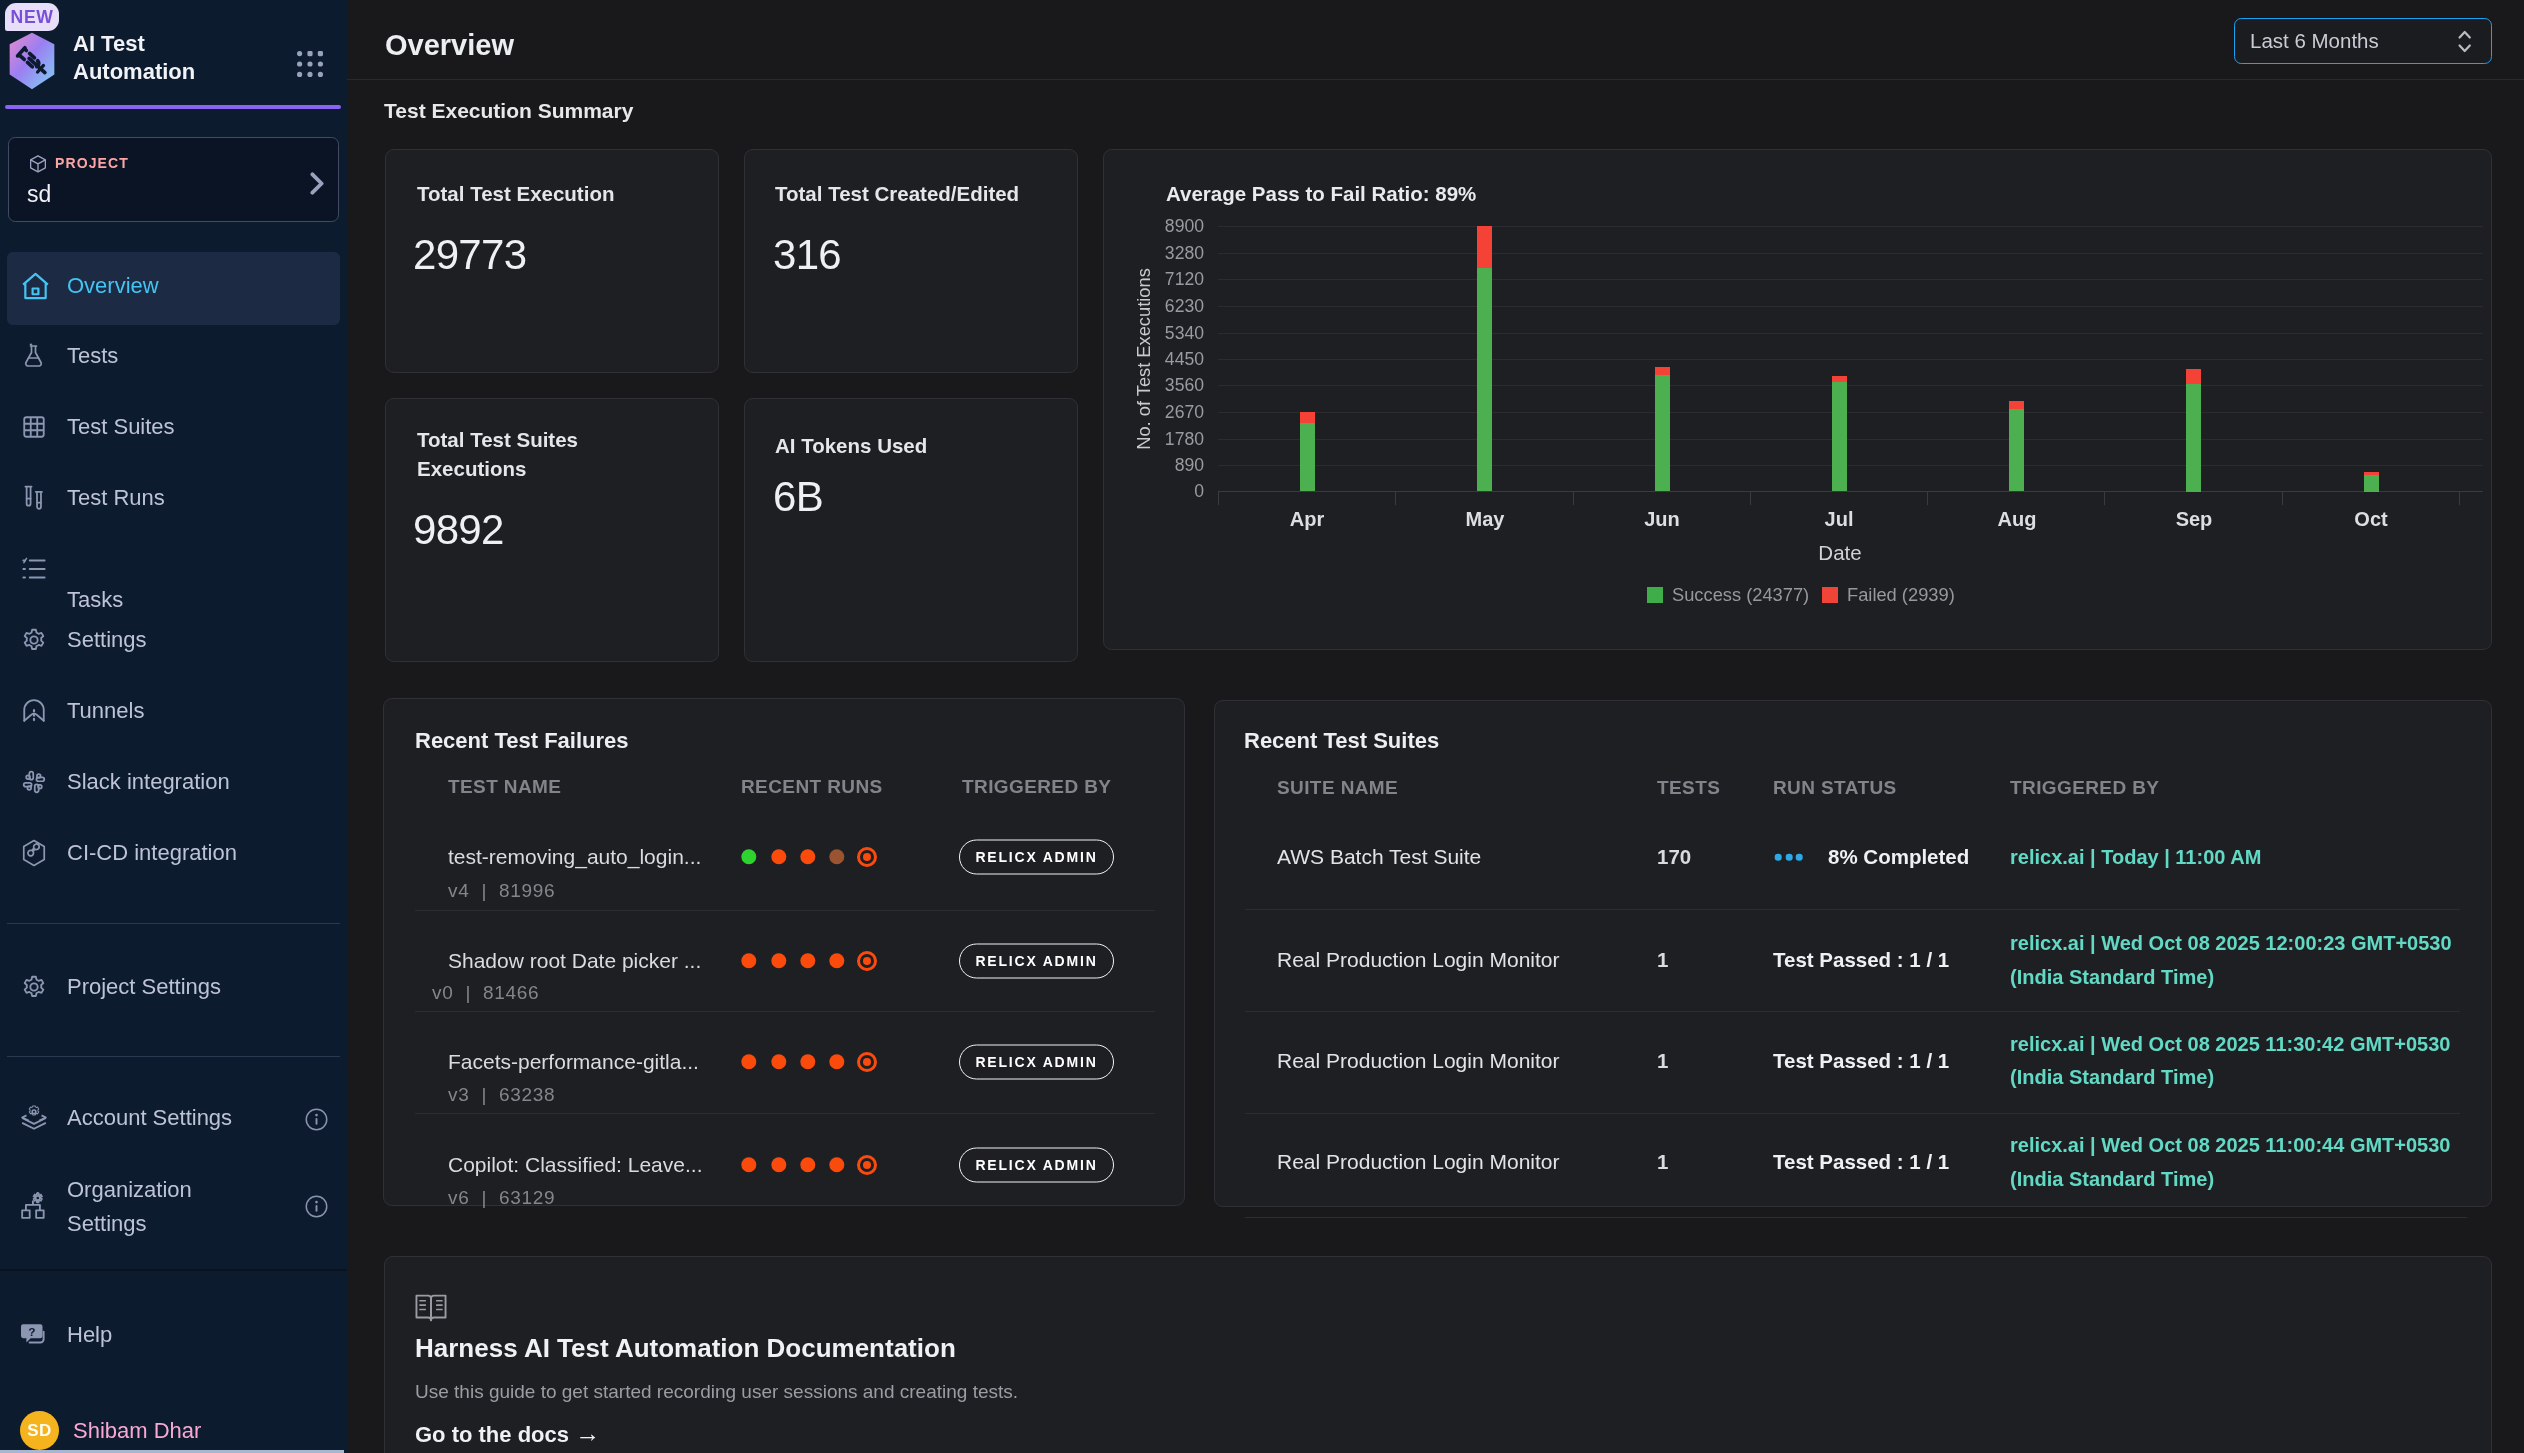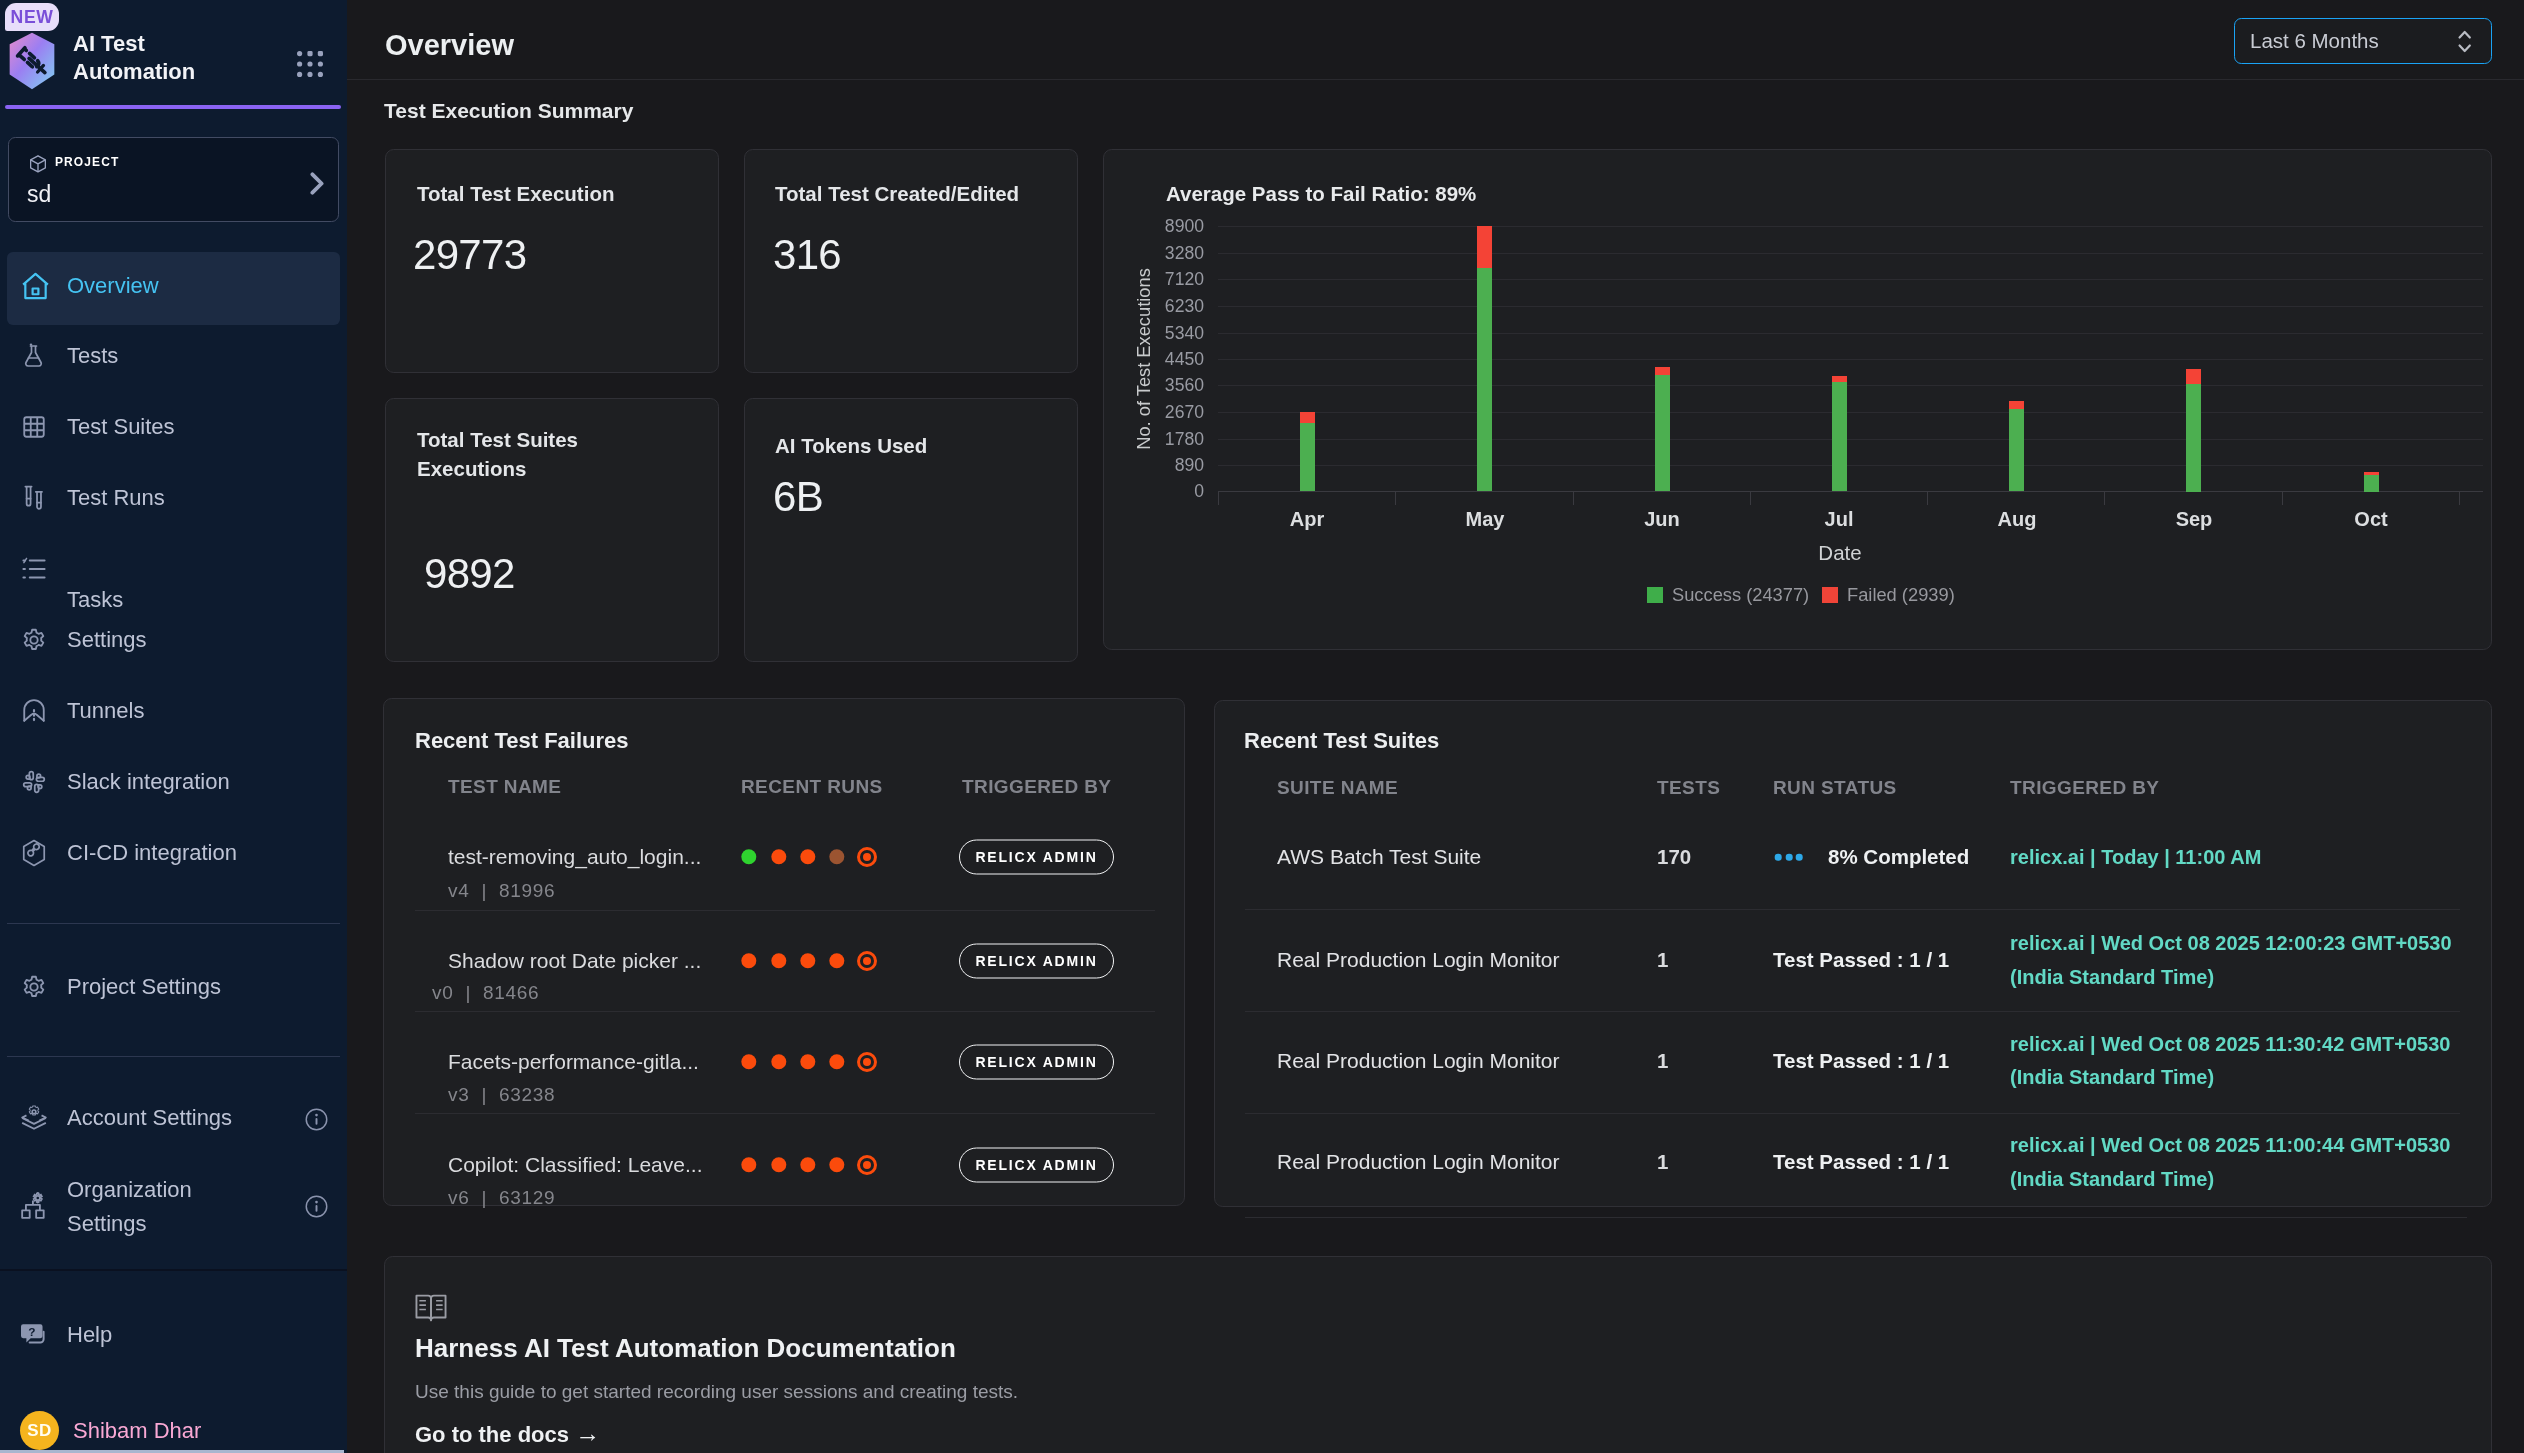--- a/index.html
+++ b/index.html
@@ -69,21 +69,21 @@
 
     <div class="abs" style="left:5.1px;top:105px;width:336px;height:4.4px;background:#8a63f3;border-radius:2.2px;"></div>
 
     <div class="abs" style="left:8px;top:137px;width:331px;height:85px;background:#0a1424;border:1.5px solid #424b63;border-radius:7.3px;"></div>
     <svg class="abs" style="left:30px;top:155px;" width="16" height="17.6" viewBox="0 0 26 28">
       <g stroke="#9aa3bf" stroke-width="2.2" fill="none" stroke-linejoin="round">
         <path d="M13 1 L25 7.5 V20.5 L13 27 L1 20.5 V7.5 Z"></path>
         <path d="M1 7.5 L13 14 L25 7.5 M13 14 V27"></path>
       </g>
     </svg>
-    <div class="abs" style="left:55px;top:155px;font-size:12px;font-weight:700;letter-spacing:1.1px;color:#ffffff;text-align:center;">PROJECT</div>
+    <div class="abs" style="left:55px;top:155px;font-size:14px;font-weight:700;letter-spacing:1.1px;color:#fca5a5;text-align:center;">PROJECT</div>
     <div class="abs" style="left:27px;top:181px;font-size:23px;color:#f0f1f5;">sd</div>
     <svg class="abs" style="left:310px;top:172px;" width="14" height="23" viewBox="0 0 18 30">
       <path d="M3 3 L15 15 L3 27" stroke="#99a2bd" stroke-width="5" fill="none" stroke-linecap="round" stroke-linejoin="round"></path>
     </svg>
 
     <div class="abs" style="left:7.3px;top:252px;width:333px;height:73px;background:#1c2b43;border-radius:5.9px;"></div>
     <svg class="navicon" style="top:286px;left:19px;" width="33" height="33" viewBox="0 0 24 24">
       <g stroke="#45c3f2" stroke-width="1.6" fill="none" stroke-linejoin="round">
         <path d="M3 11 L12 3.2 L21 11 M4.6 9.7 V20.8 H19.4 V9.7"></path>
         <rect x="9.9" y="13.8" width="4.2" height="4.2"></rect>
@@ -239,21 +239,21 @@
     <div class="abs" style="left:384px;top:111px;transform:translateY(-50%);font-size:21px;font-weight:700;color:#e6e8ea;">Test Execution Summary</div>
 
     <div class="card" style="left:385px;top:149px;width:334px;height:224px;"></div>
     <div class="clabel" style="left:417px;top:182px;">Total Test Execution</div>
     <div class="cnum" style="left:413px;top:234px;">29773</div>
     <div class="card" style="left:744px;top:149px;width:334px;height:224px;"></div>
     <div class="clabel" style="left:775px;top:182px;">Total Test Created/Edited</div>
     <div class="cnum" style="left:773px;top:234px;">316</div>
     <div class="card" style="left:385px;top:398px;width:334px;height:264px;"></div>
     <div class="clabel" style="left:417px;top:426px;width:220px;line-height:28.6px;">Total Test Suites Executions</div>
-    <div class="cnum" style="left:424px;top:509px;margin-top:44px;">9892</div>
+    <div class="cnum" style="left:413px;top:509px;">9892</div>
     <div class="card" style="left:744px;top:398px;width:334px;height:264px;"></div>
     <div class="clabel" style="left:775px;top:434px;">AI Tokens Used</div>
     <div class="cnum" style="left:773px;top:476px;">6B</div>
 
     <div class="card" style="left:1103px;top:149px;width:1389px;height:501px;"></div>
     <div class="abs" style="left:1166px;top:194px;transform:translateY(-50%);font-size:20.5px;font-weight:700;color:#e8eaec;">Average Pass to Fail Ratio: 89%</div>
     <div class="abs" style="left:1144px;top:359px;transform:translate(-50%,-50%) rotate(-90deg);font-size:18.3px;color:#c8cacc;white-space:nowrap;">No. of Test Executions</div>
 
     <div class="gl" style="top:226px;"></div>
       <div class="gl" style="top:253px;"></div>

